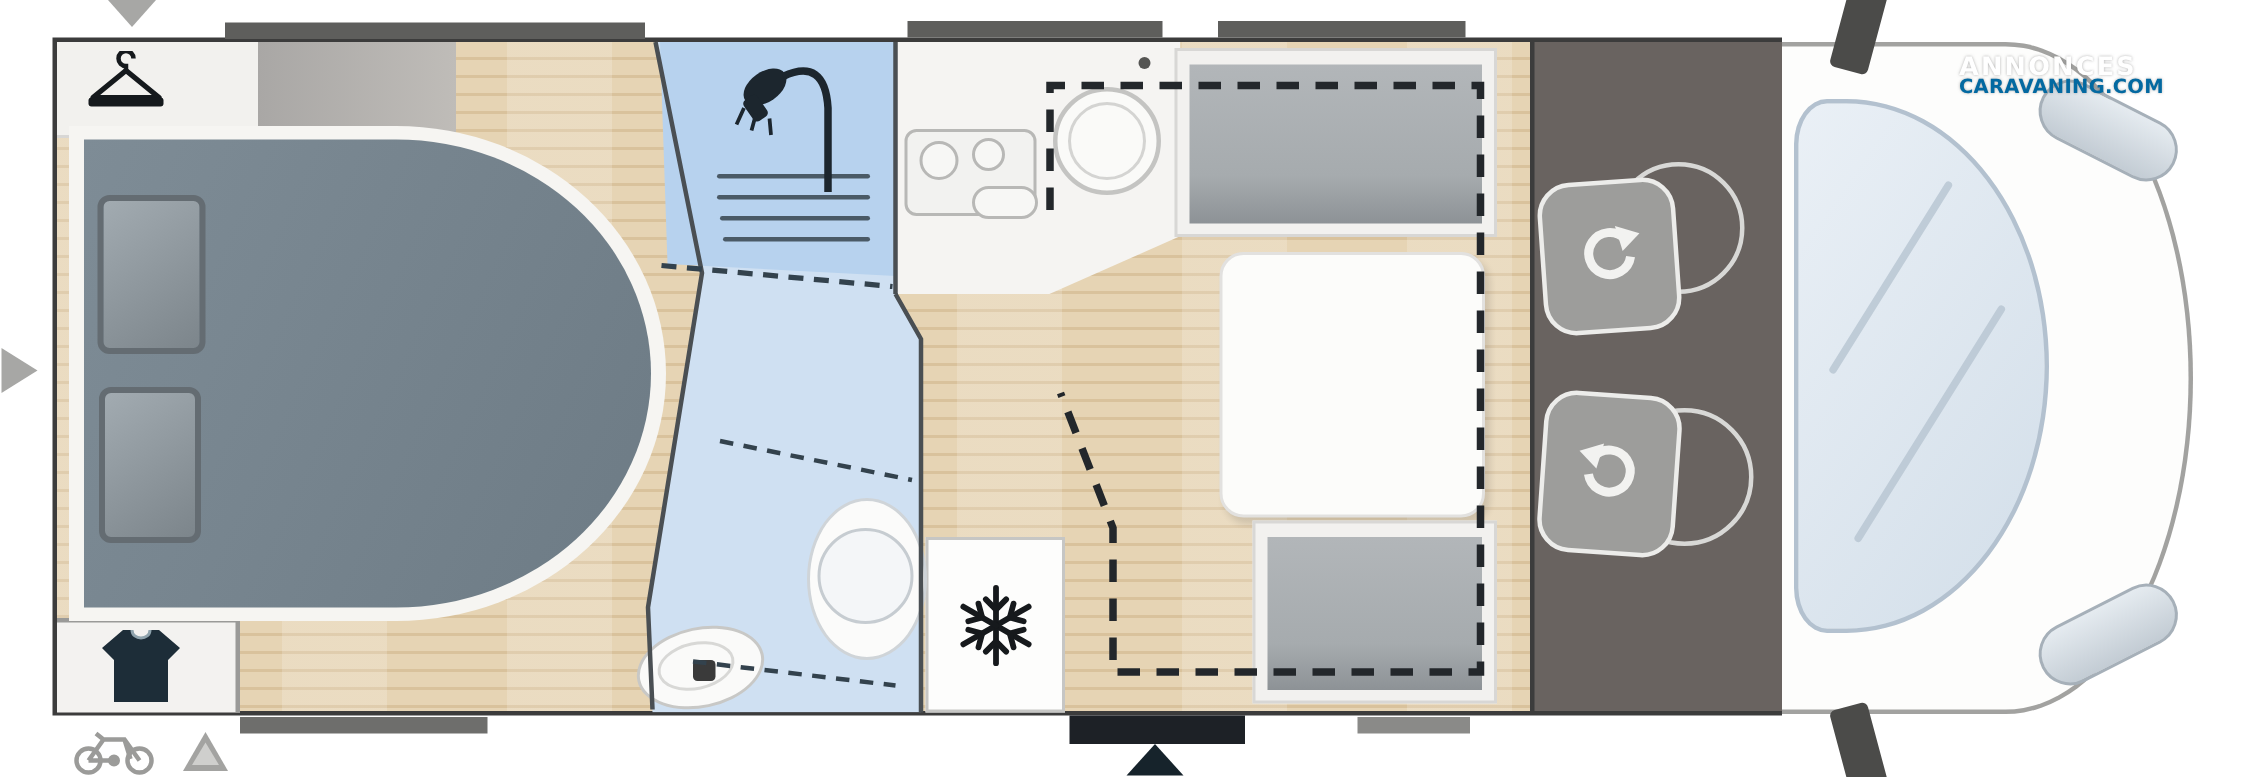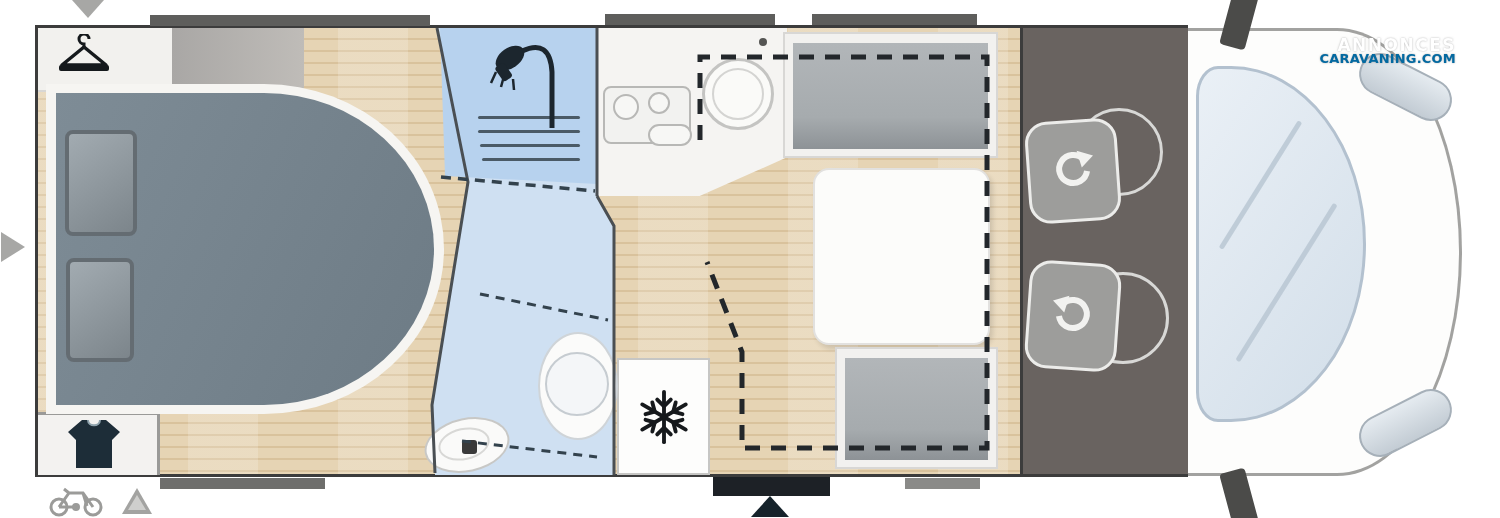--- a/index.html
+++ b/index.html
@@ -77,21 +77,21 @@
   
   .winbar{height:11px;background:#5e5e5c;}
   .door-dark{left:713px;top:477px;width:117px;height:19px;background:#1d2126;}
   .tri-down{width:0;height:0;border-left:16px solid transparent;border-right:16px solid transparent;
        border-top:18px solid #a7a7a5;}
   .tri-right{width:0;height:0;border-top:15px solid transparent;border-bottom:15px solid transparent;
        border-left:24px solid #a7a7a5;}
   .tri-up-dark{width:0;height:0;border-left:19px solid transparent;border-right:19px solid transparent;
        border-bottom:21px solid #16232b;}
   
-  .wm{left:1306px;top:38px;width:150px;line-height:14px;text-align:right;
+  .wm{left:1306px;top:38px;width:150px;line-height:14px;text-align:left;
       text-shadow:0 0 2px rgba(110,110,110,0.55);}
   .wm1{font-size:17px;font-weight:900;letter-spacing:1.5px;color:#ffffff;}
   .wm2{font-size:13px;font-weight:700;letter-spacing:0.2px;color:#0369a1;}
 </style>
 </head>
 <body>
 
 <div class="stage">
 
   <div class="abs shell"></div>

